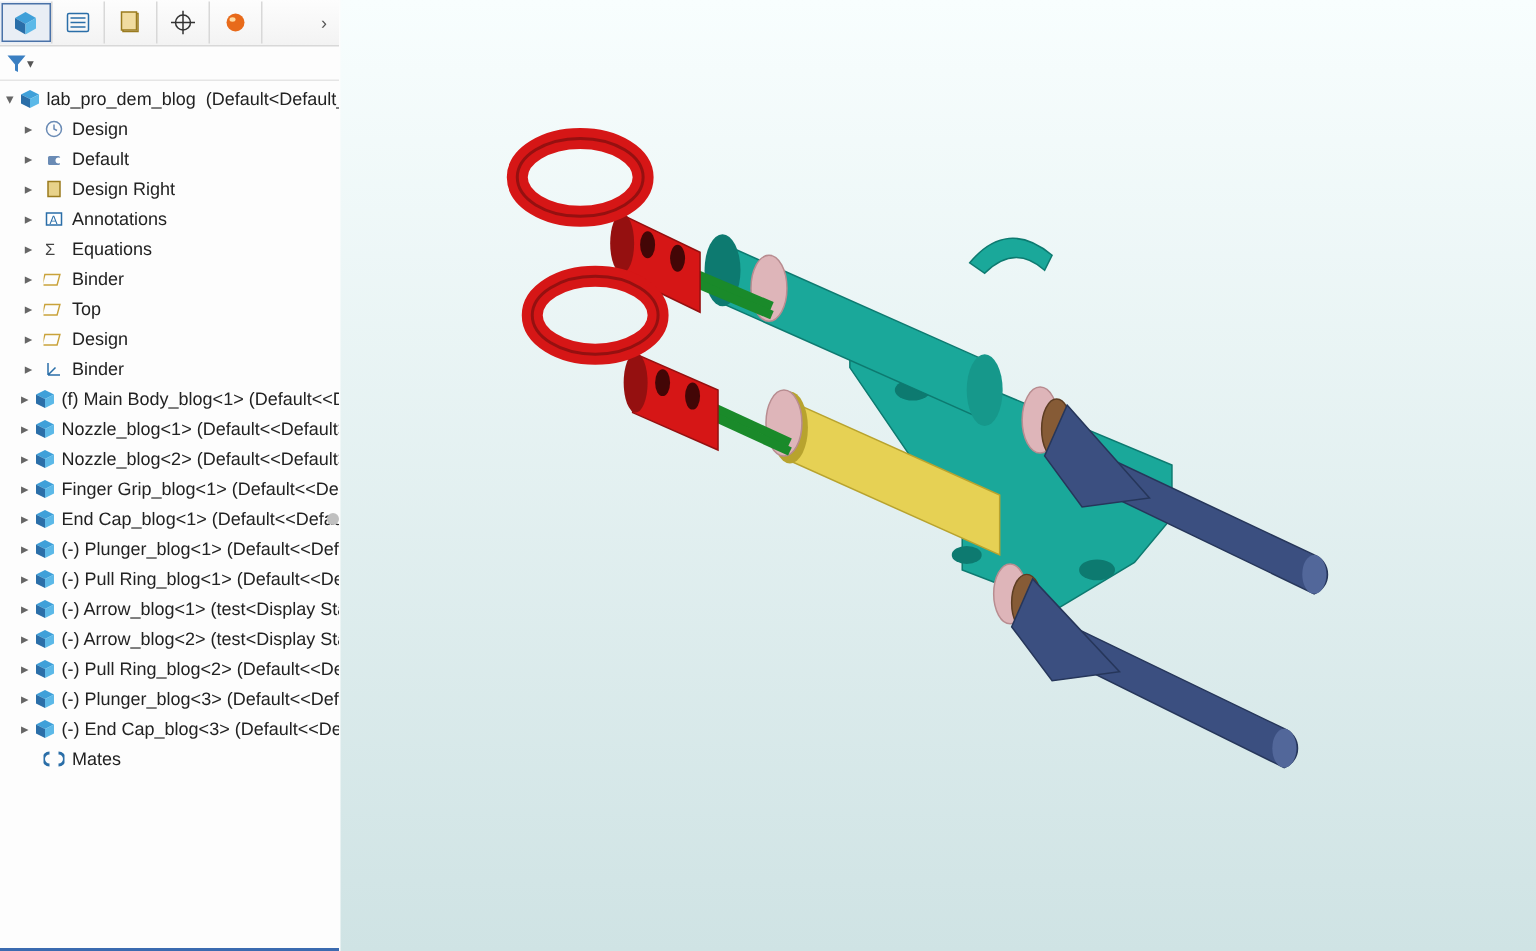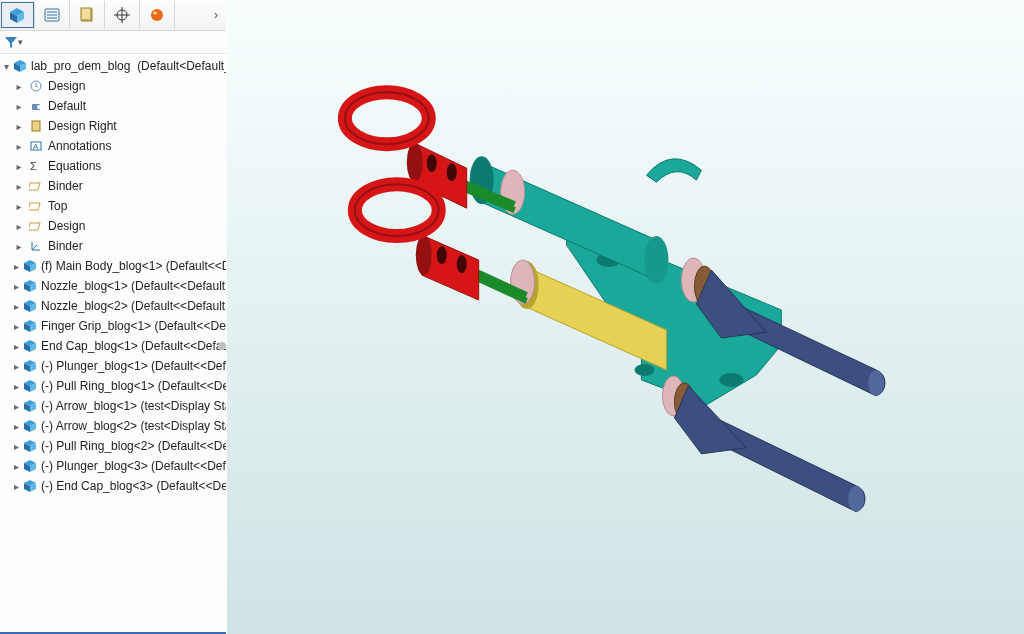--- a/index.html
+++ b/index.html
@@ -383,20 +383,29 @@
           <span class="expander">▸</span>
           <span class="node-icon">
             <svg width="14" height="14">
               <polygon points="7,1 13,4 7,7 1,4" fill="#3fa0d9"></polygon>
               <polygon points="1,4 7,7 7,13 1,10" fill="#2a6ea8"></polygon>
               <polygon points="13,4 7,7 7,13 13,10" fill="#5cb9e8"></polygon>
             </svg>
           </span>
           <span class="node-label">(-) End Cap_blog&lt;3&gt;  (Default&lt;&lt;Def</span>
         </div>
+        <div class="tree-item">
+          <span class="expander"></span>
+          <span class="node-icon">
+            <svg width="14" height="14">
+              <path d="M4 3a3 3 0 0 0 0 8 M10 3a3 3 0 0 1 0 8" stroke="#2a6ea8" fill="none" stroke-width="2"></path>
+            </svg>
+          </span>
+          <span class="node-label">Mates</span>
+        </div>
       </div>
   </div>
 
 </div>
 
 <div class="viewport">
   <svg class="model" viewBox="0 0 798 634">
 
     <g>
       <polygon points="340,220 555,310 555,345 530,375 480,405 415,380 415,355 340,245" fill="#1aa89a" stroke="#0d7a70"></polygon>

